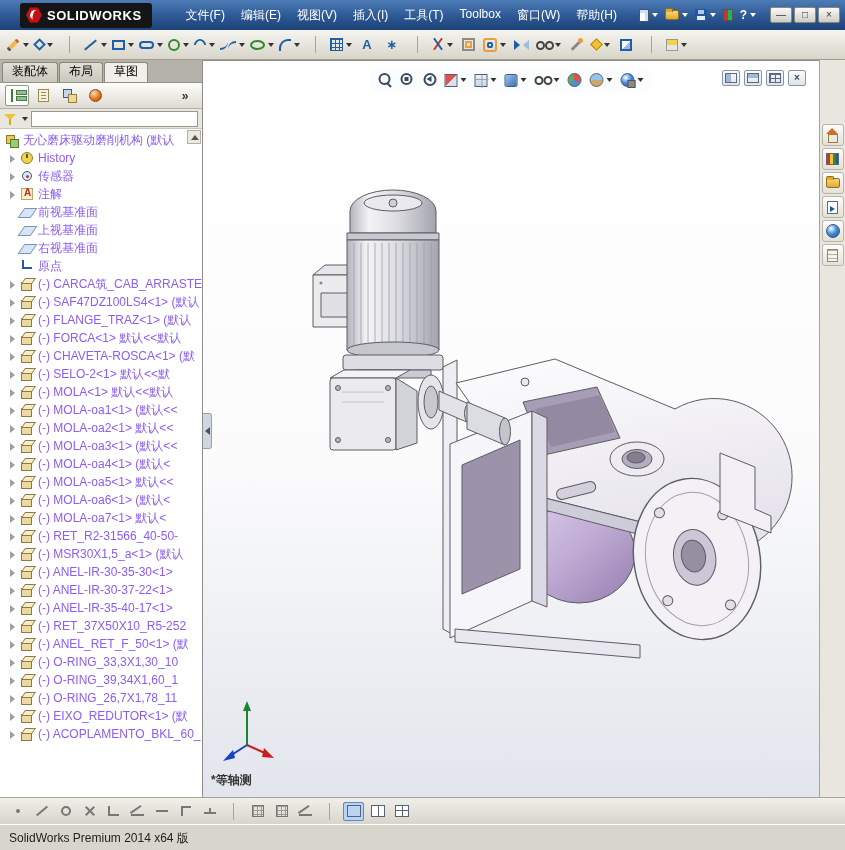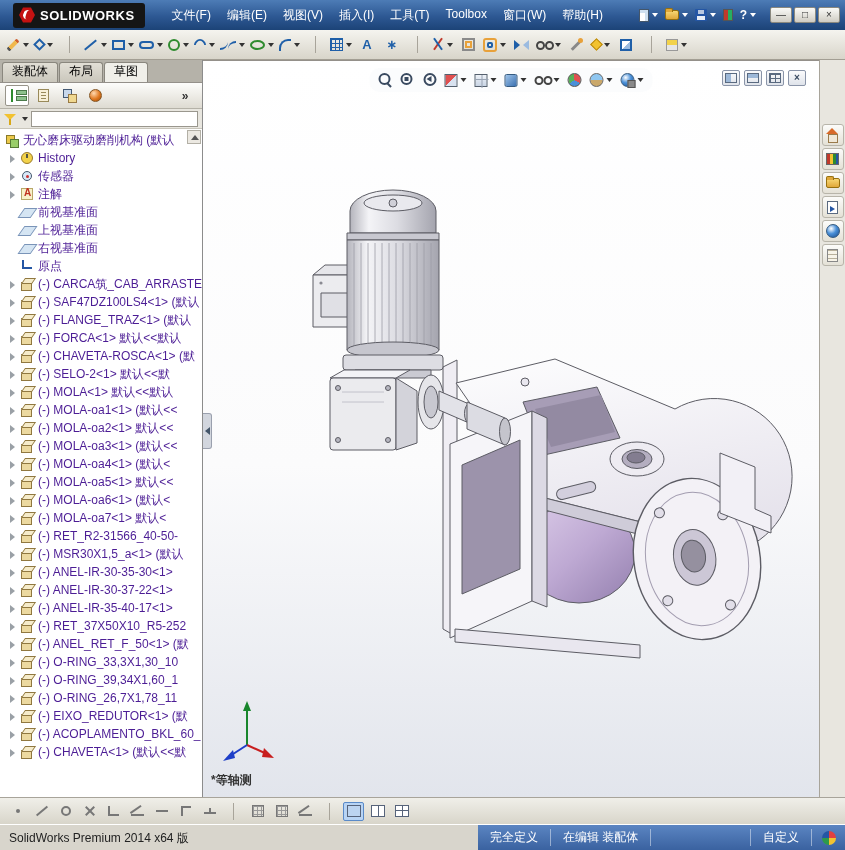--- a/index.html
+++ b/index.html
@@ -2,21 +2,21 @@
 <html><head>
 <meta charset="utf-8">
 <style>
   *{margin:0;padding:0;box-sizing:border-box}
   html,body{width:845px;height:850px;overflow:hidden}
   body{font-family:"Liberation Sans","DejaVu Sans",sans-serif;font-size:12px}
   .app{position:relative;width:845px;height:850px;background:#d8d5cc;display:flex;flex-direction:column}
 
   
   .titlebar{height:30px;flex:none;background:linear-gradient(180deg,#4d7cb6 0%,#2d5893 55%,#1c4377 100%);display:flex;align-items:center;color:#fff}
-  .logo{height:25px;margin:2px 13px;background:#151515;border-radius:3px;display:flex;align-items:center;padding:0 10px 0 6px;gap:5px;flex:none}
+  .logo{height:25px;margin:2px 20px;background:#151515;border-radius:3px;display:flex;align-items:center;padding:0 10px 0 6px;gap:5px;flex:none}
   .logo-hex{position:relative;width:16px;height:16px;background:#c41212;clip-path:polygon(25% 3%,75% 3%,100% 50%,75% 97%,25% 97%,0 50%)}
   .logo-hex::after{content:"";position:absolute;left:4px;top:3px;width:7px;height:10px;border-left:3px solid #fff;border-radius:50%;transform:rotate(18deg)}
   .logo-text{font-weight:bold;font-size:13px;letter-spacing:.5px;color:#fff}
   .menus{display:flex;margin-left:6px}
   .menu-item{padding:4px 8px;white-space:nowrap;cursor:default}
   .tb-spacer{flex:1}
   .title-tools{display:flex;align-items:center;gap:7px;margin-right:14px}
   .ttool{display:flex;align-items:center;cursor:default}
   .ttool .g{color:#fff;font-weight:bold;font-size:12px}
   .title-tools .dd{border-top-color:#fff}
@@ -105,21 +105,21 @@
   .filter-input{flex:1;height:16px;border:1px solid #9a978e;background:#fff;font-size:11px;padding:0 3px}
 
   
   .tree{flex:1;background:#fff;overflow:hidden;position:relative;padding-top:2px}
   .trow{height:18px;display:flex;align-items:center;white-space:nowrap;overflow:hidden;padding-left:8px}
   .trow.root{padding-left:4px}
   .texp{visibility:hidden;width:9px;height:9px;position:relative;flex:none;margin-right:2px}
   .texp.show{visibility:visible}
   .texp::before{content:"";position:absolute;left:2px;top:1px;border-top:4px solid transparent;border-bottom:4px solid transparent;border-left:5px solid #9aa0a6}
   .tico{width:14px;height:14px;margin:0 4px 0 1px;position:relative;flex:none}
-  .tlabel{font-size:12px;color:#4c1d95}
+  .tlabel{font-size:12px;color:#8b5cf6}
   .ic-asm::before{content:"";position:absolute;left:1px;top:2px;width:7px;height:7px;background:#ecc94b;border:1px solid #8a7a2a}
   .ic-asm::after{content:"";position:absolute;left:5px;top:6px;width:7px;height:7px;background:#9ace6a;border:1px solid #557a35}
   .ic-history::before{content:"";position:absolute;inset:1px;border-radius:50%;background:#f2d24b;border:1px solid #9a7a2a}
   .ic-history::after{content:"";position:absolute;left:6px;top:3px;width:2px;height:4px;background:#554}
   .ic-sensor::before{content:"";position:absolute;inset:2px;border-radius:50%;background:#d8e8f8;border:1px solid #44566a}
   .ic-sensor::after{content:"";position:absolute;left:6px;top:6px;width:3px;height:3px;background:#c33;border-radius:50%}
   .ic-ann::before{content:"";position:absolute;left:1px;top:1px;right:1px;bottom:1px;background:#f8f0c8;border:1px solid #b8a868}
   .ic-ann::after{content:"A";position:absolute;left:4px;top:0;font-size:10px;font-weight:bold;color:#c03020}
   .ic-plane::before{content:"";position:absolute;left:1px;top:3px;width:11px;height:8px;background:rgba(150,190,225,.4);border:1px solid #7a94b8;transform:skewX(-35deg)}
   .ic-origin::before{content:"";position:absolute;left:2px;top:8px;width:10px;height:2px;background:#2456a4}
@@ -565,25 +565,20 @@
             </div>
             <div class="trow">
               <span class="texp show"></span>
               <span class="tico ic-part"></span>
               <span class="tlabel">(-) EIXO_REDUTOR&lt;1&gt; (默</span>
             </div>
             <div class="trow">
               <span class="texp show"></span>
               <span class="tico ic-part"></span>
               <span class="tlabel">(-) ACOPLAMENTO_BKL_60_</span>
-            </div>
-            <div class="trow">
-              <span class="texp show"></span>
-              <span class="tico ic-part"></span>
-              <span class="tlabel">(-) CHAVETA&lt;1&gt; (默认&lt;&lt;默</span>
             </div>
           </div>
         <div class="scroll-up"></div>
       </div>
     </div>
 
     <div class="viewport">
       <svg class="model" width="615" height="737" viewBox="0 0 615 737">
         <defs>
           <linearGradient id="cyl" x1="0" y1="0" x2="1" y2="0">
@@ -814,21 +809,14 @@
       <span class="sbtn">
         <span class="g g-win2"></span>
       </span>
       <span class="sbtn">
         <span class="g g-win3"></span>
       </span>
     </div>
 
   <div class="statusbar">
     <span class="sb-left">SolidWorks Premium 2014 x64 版</span>
-    <div class="sb-right">
-      <span class="sb-seg">完全定义</span>
-      <span class="sb-seg">在编辑 装配体</span>
-      <span class="sb-spacer"></span>
-      <span class="sb-seg sb-custom">自定义</span>
-      <span class="sb-ball"></span>
-    </div>
   </div>
 </div>
 
 </body></html>

